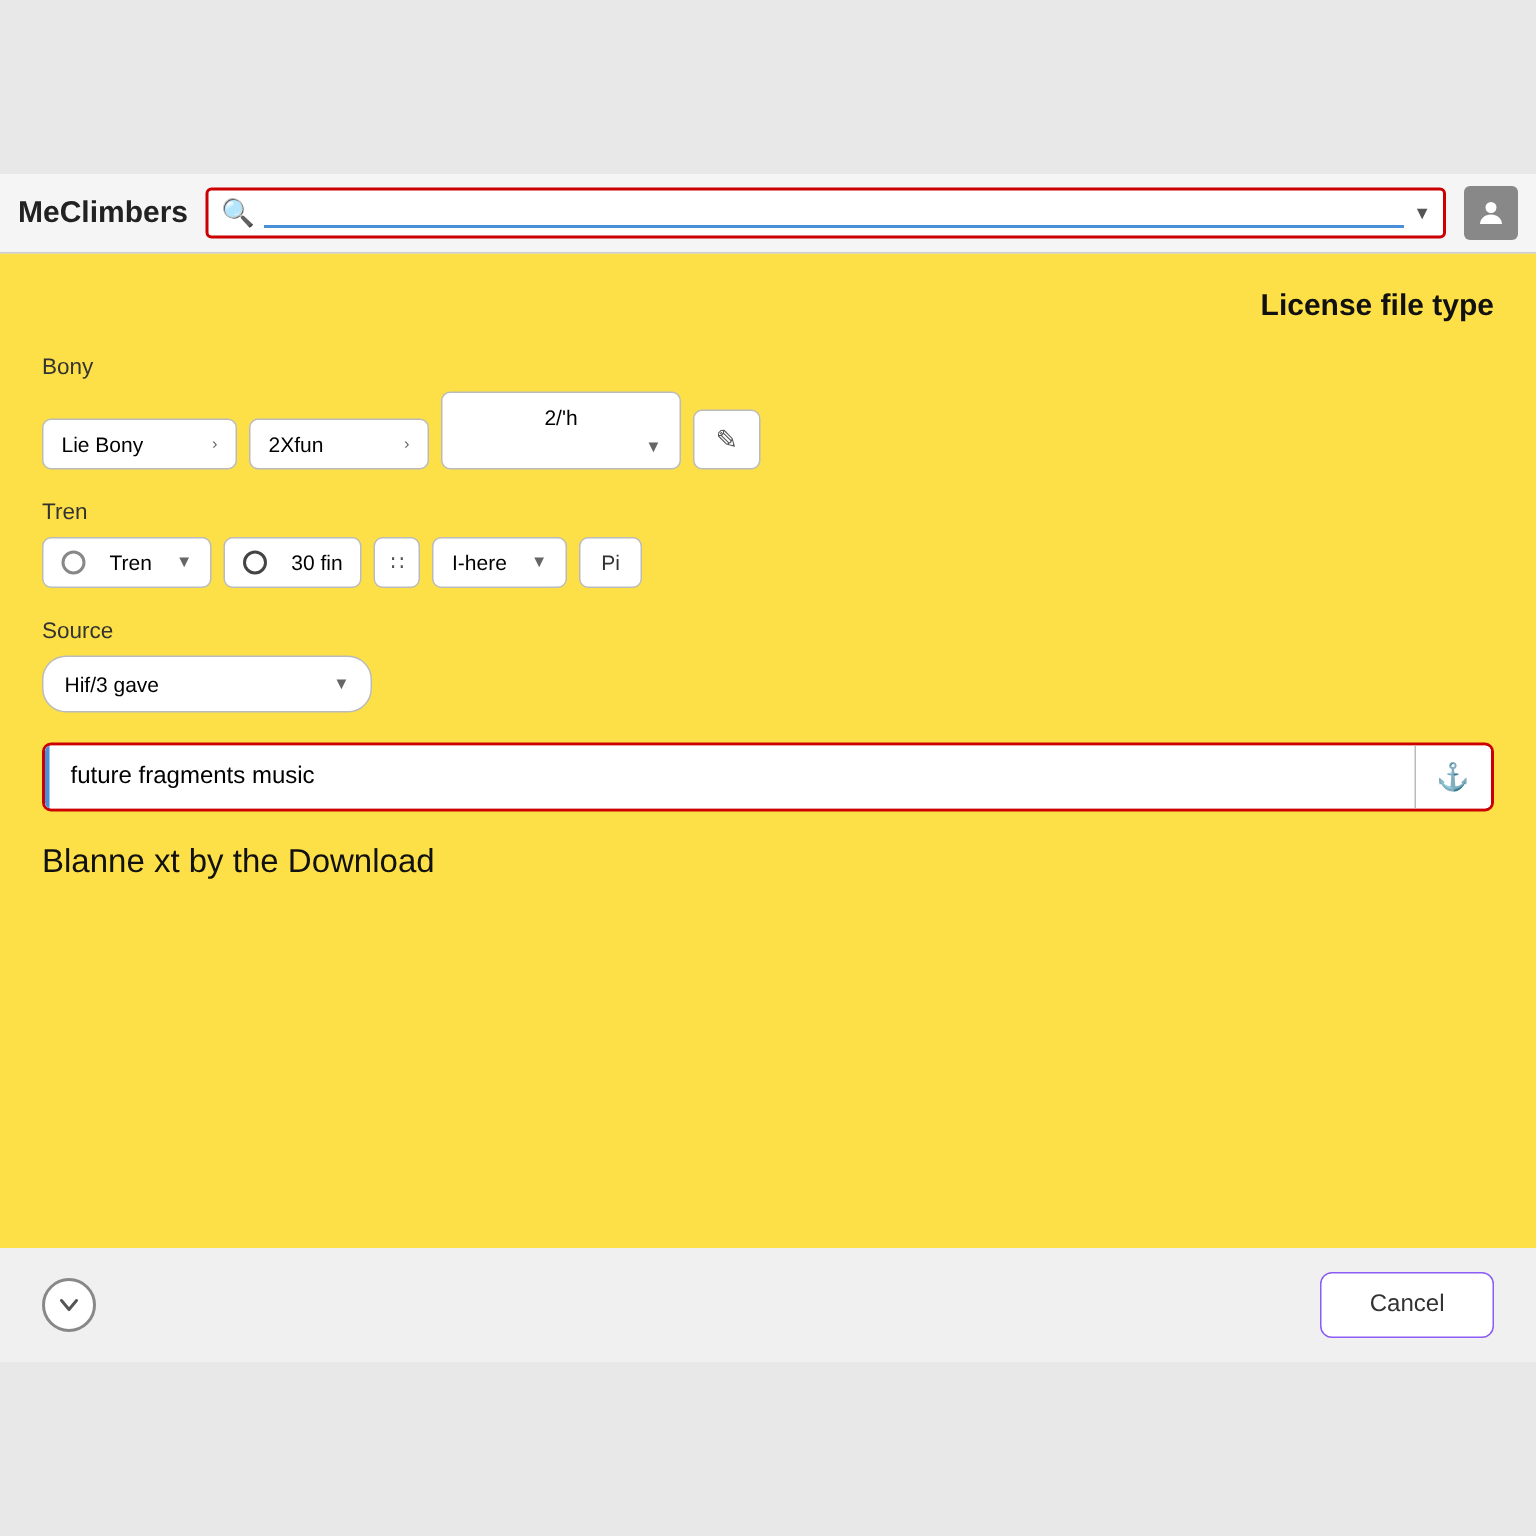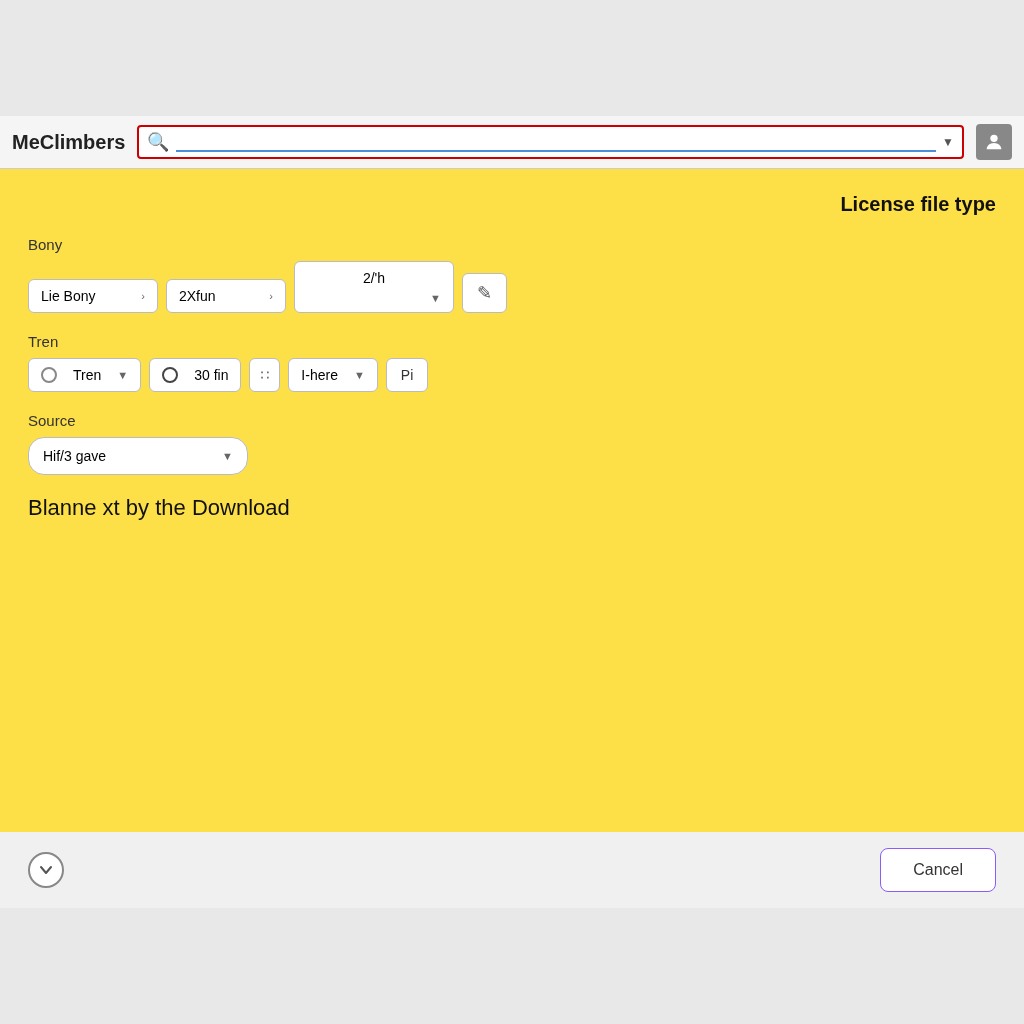--- a/index.html
+++ b/index.html
@@ -383,20 +383,24 @@
     </div>
 
     <div class="field-section">
       <div class="field-label">Source</div>
       <div class="source-dropdown">
         <span>Hif/3 gave</span>
         <span style="margin-left:auto;font-size:11px;color:#666;">▼</span>
       </div>
     </div>
 
+    <div class="text-input-wrapper">
+      <input class="text-input-inner" type="text" value="future fragments music" style="">
+      <button class="anchor-btn">⚓</button>
+    </div>
 
     <div class="field-section">
       <div class="blanne-title">Blanne xt by the Download</div>
     </div>
 
   </div>
 
   <div class="bottom-area">
     <button class="collapse-btn">
       <svg width="14" height="14" viewBox="0 0 14 14" fill="none" xmlns="http://www.w3.org/2000/svg">

